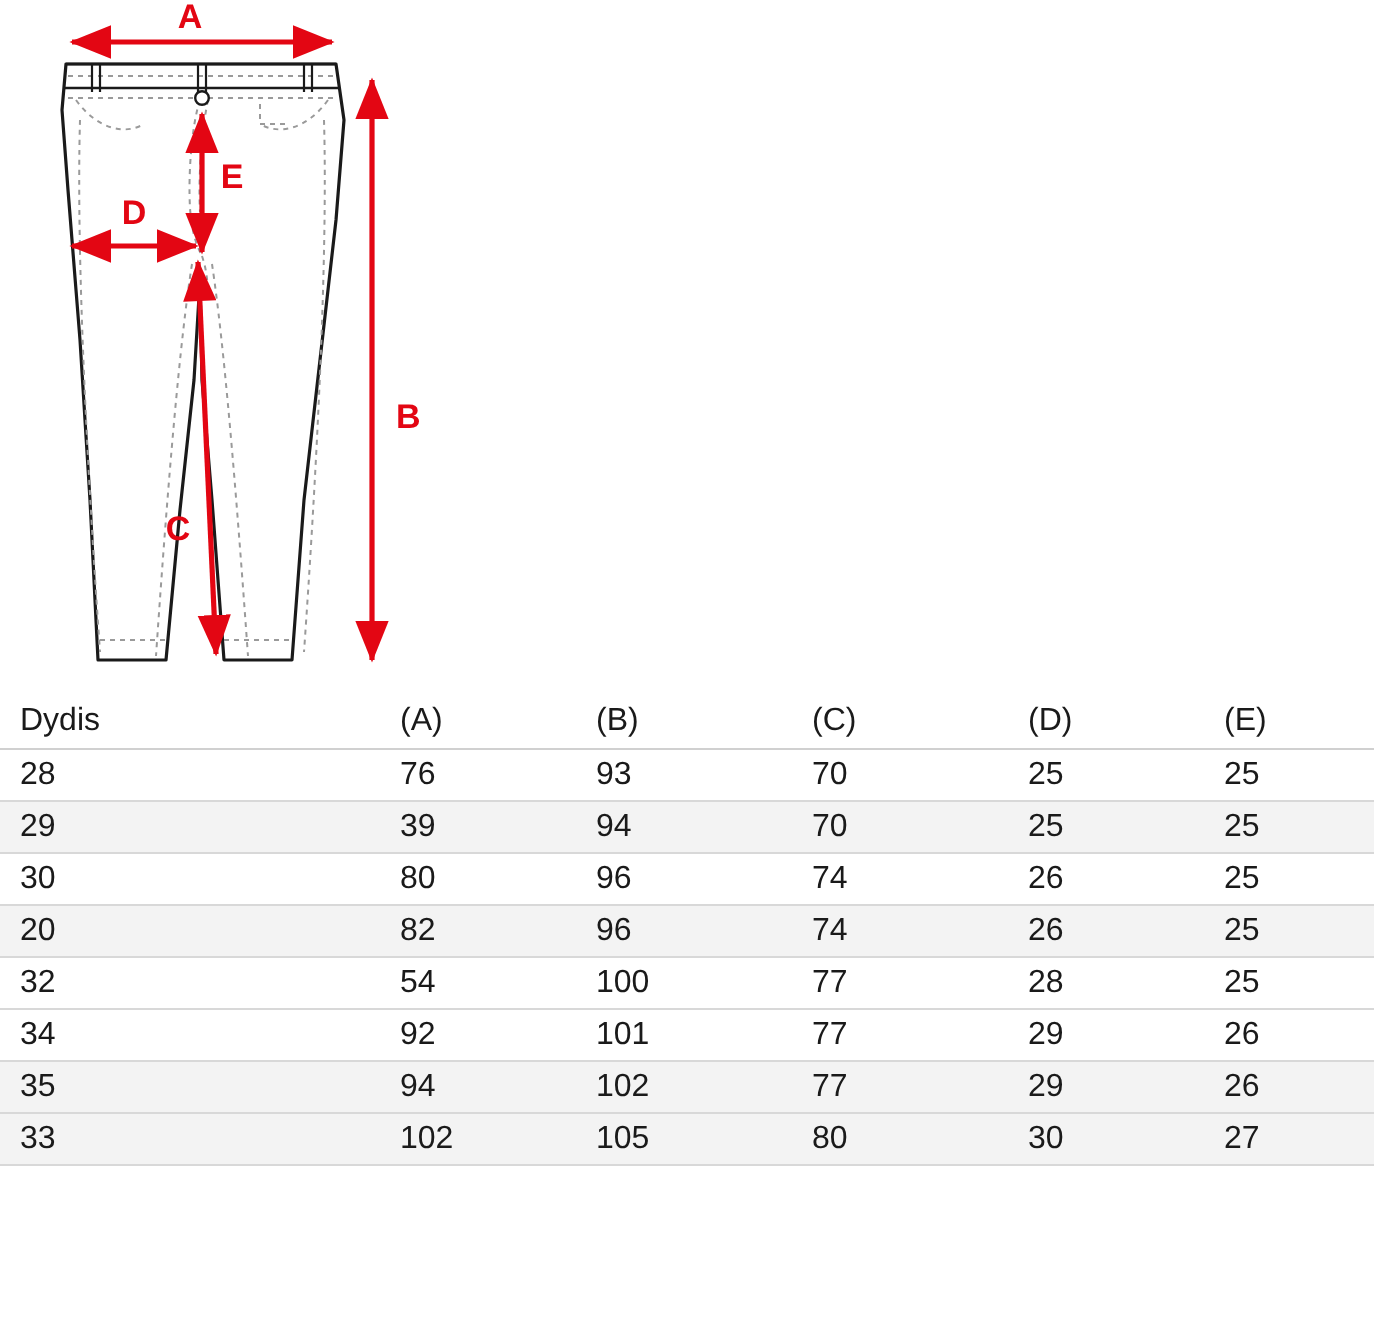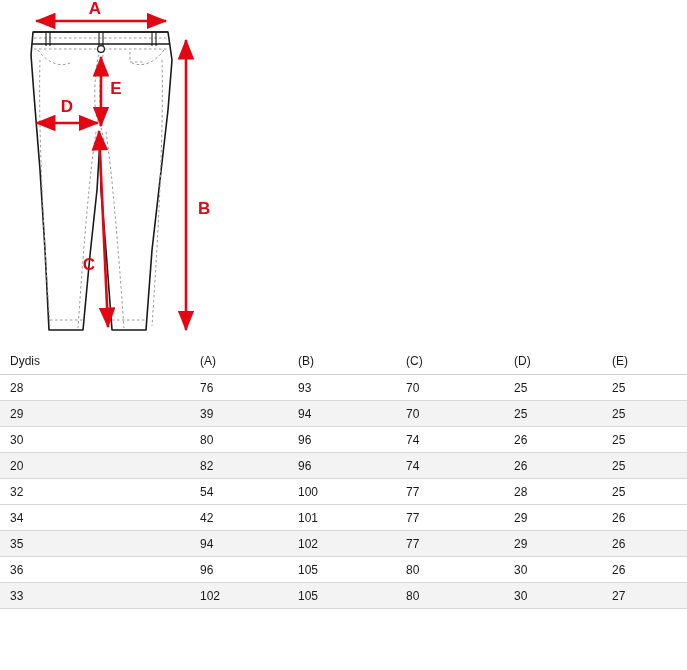--- a/index.html
+++ b/index.html
@@ -27,21 +27,21 @@
     height: 348px;
   }
   .diagram svg {
     display: block;
   }
 
   
   .size-table {
     width: 687px;
     border-collapse: collapse;
-    font-size: 12px;
+    font-size: 16px;
     table-layout: fixed;
   }
   .size-table th, .size-table td {
     text-align: left;
     padding: 0;
     height: 25px;
     vertical-align: middle;
     font-weight: normal;
     color: #1a1a1a;
     border-top: 1px solid #d8d8d8;
@@ -226,40 +226,32 @@
         <tr>
           <td class="c-size">32</td>
           <td class="c-a">54</td>
           <td>100</td>
           <td>77</td>
           <td>28</td>
           <td>25</td>
         </tr>
         <tr>
           <td class="c-size">34</td>
-          <td class="c-a">42</td>
+          <td class="c-a">92</td>
           <td>101</td>
           <td>77</td>
           <td>29</td>
           <td>26</td>
         </tr>
         <tr class="alt">
           <td class="c-size">35</td>
           <td class="c-a">94</td>
           <td>102</td>
           <td>77</td>
           <td>29</td>
-          <td>26</td>
-        </tr>
-        <tr>
-          <td class="c-size">36</td>
-          <td class="c-a">96</td>
-          <td>105</td>
-          <td>80</td>
-          <td>30</td>
           <td>26</td>
         </tr>
         <tr class="alt">
           <td class="c-size">33</td>
           <td class="c-a">102</td>
           <td>105</td>
           <td>80</td>
           <td>30</td>
           <td>27</td>
         </tr>

